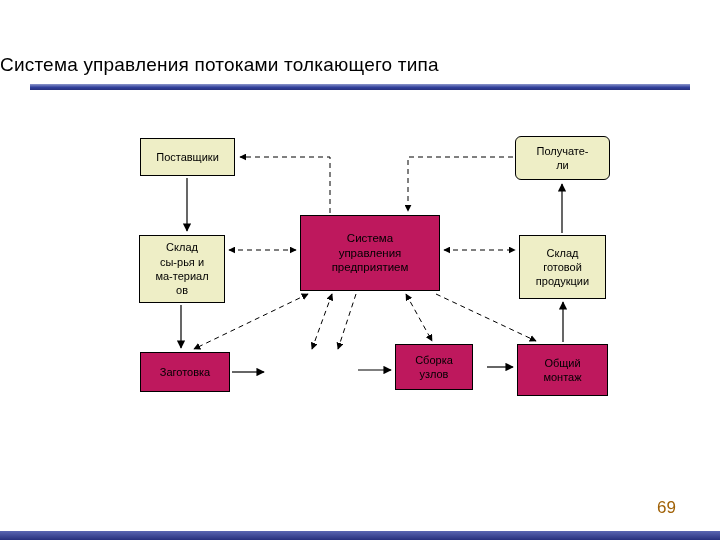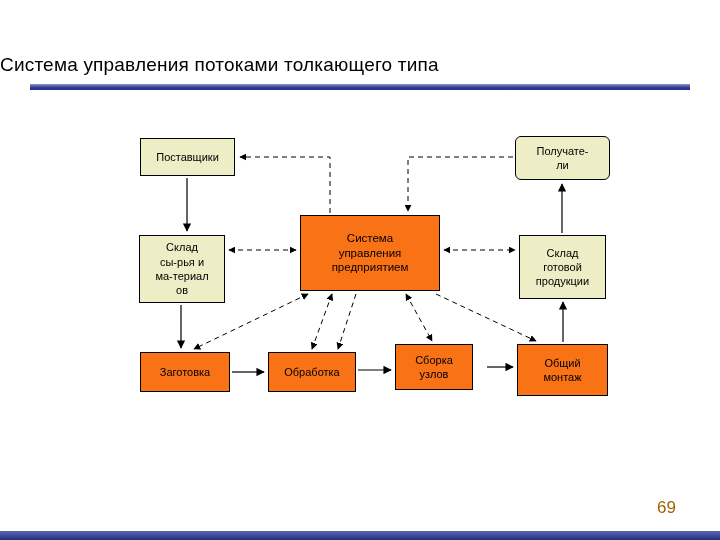--- a/index.html
+++ b/index.html
@@ -21,21 +21,21 @@
   }
   .page-number{
     position:absolute;right:44px;bottom:22px;font-size:17px;color:#a16207;
   }
   .box{
     position:absolute;border:1px solid #000;display:flex;align-items:center;justify-content:center;
     z-index:2;box-sizing:border-box;
   }
   .box .lbl{white-space:pre-line;text-align:center;font-size:11px;line-height:1.3;}
   .storage{background:#EEEEC6;}
-  .process{background:#f97316;}
+  .process{background:#be185d;}
   .b-suppliers{left:140px;top:138px;width:95px;height:38px;}
   .b-receivers{left:515px;top:136px;width:95px;height:44px;border-radius:6px;}
   .b-raw{left:139px;top:235px;width:86px;height:68px;}
   .b-control{left:300px;top:215px;width:140px;height:76px;}
   .b-control .lbl{font-size:11.5px;}
   .b-finished{left:519px;top:235px;width:87px;height:64px;}
   .b-zagotovka{left:140px;top:352px;width:90px;height:40px;}
   .b-obrabotka{left:268px;top:352px;width:88px;height:40px;}
   .b-sborka{left:395px;top:344px;width:78px;height:46px;}
   .b-montazh{left:517px;top:344px;width:91px;height:52px;}
@@ -100,23 +100,20 @@
   <div class="box storage b-finished">
     <span class="lbl">Склад
 готовой
 продукции</span>
   </div>
 
   <div class="box process b-zagotovka">
     <span class="lbl">Заготовка</span>
   </div>
 
-  <div class="box process b-obrabotka">
-    <span class="lbl">Обработка</span>
-  </div>
 
   <div class="box process b-sborka">
     <span class="lbl">Сборка
 узлов</span>
   </div>
 
   <div class="box process b-montazh">
     <span class="lbl">Общий
 монтаж</span>
   </div>

